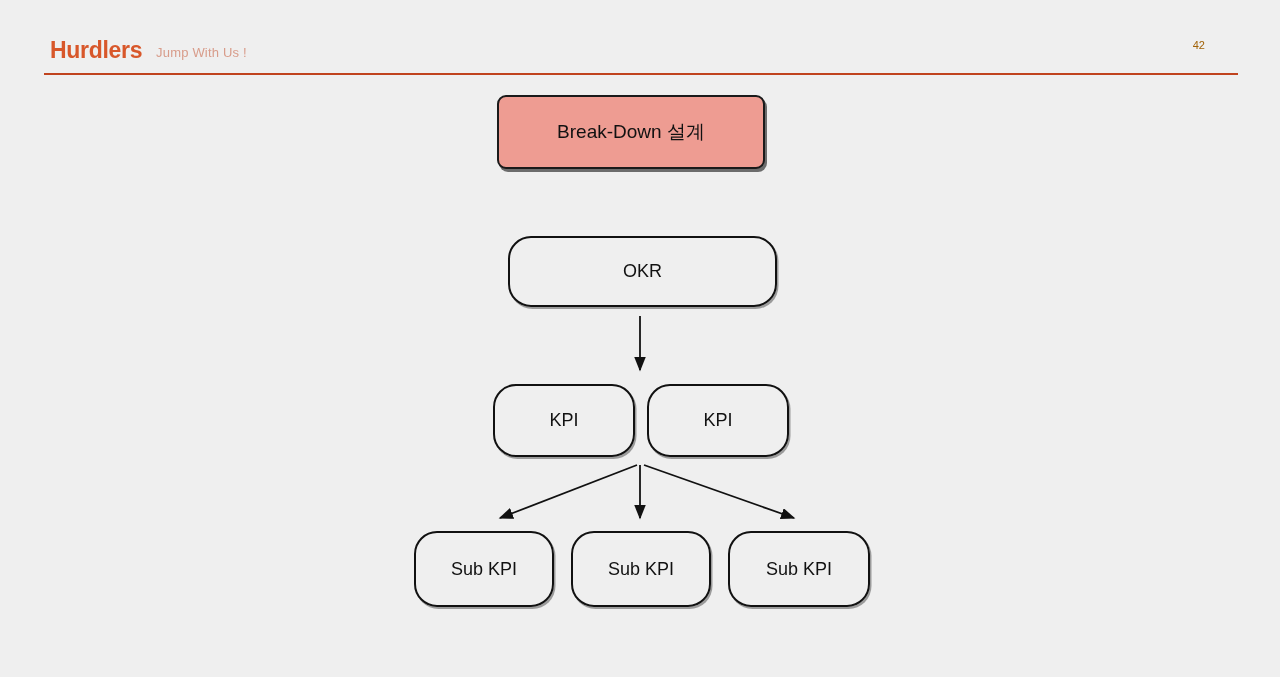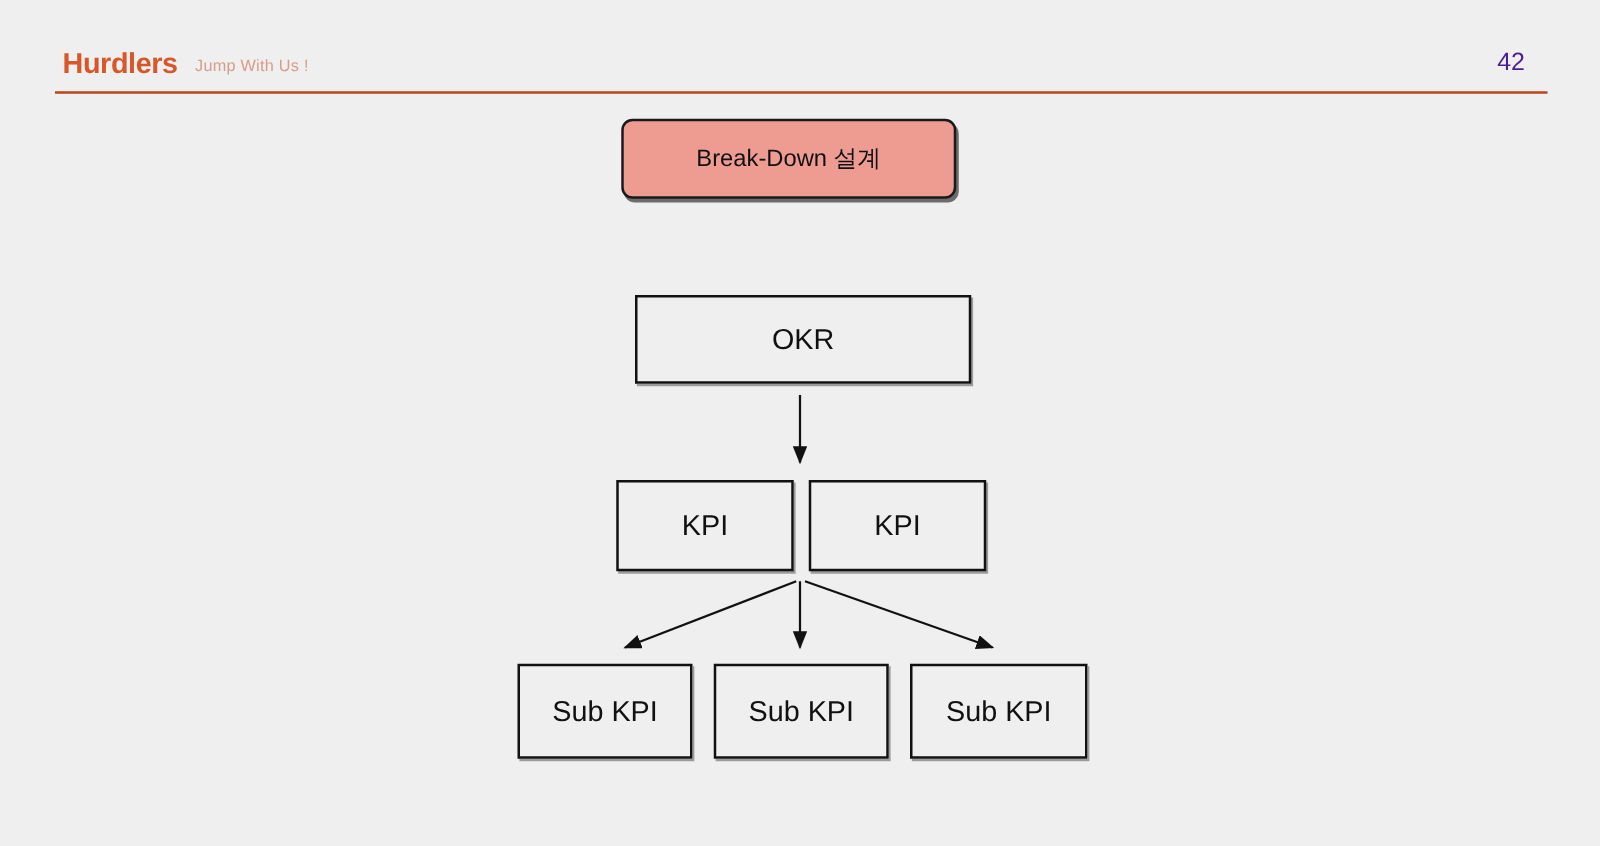--- a/index.html
+++ b/index.html
@@ -40,43 +40,43 @@
     left: 156px;
     top: 46px;
     font-size: 13px;
     color: #d89c8a;
     line-height: 1;
     letter-spacing: 0.2px;
   }
 
   .page-number {
     position: absolute;
-    right: 60px;
+    right: 75px;
     top: 40px;
-    font-size: 20px;
-    color: #4c1d95;
+    font-size: 11px;
+    color: #a16207;
     line-height: 1;
   }
 
   .header-rule {
     position: absolute;
     left: 44px;
     top: 73px;
     width: 1194px;
     height: 2px;
     background: #c0431e;
   }
 
   
   .title-box {
     position: absolute;
     left: 497px;
     top: 95px;
     width: 268px;
-    height: 64px;
+    height: 74px;
     background: #ee9c92;
     border: 2px solid #1a1a1a;
     border-radius: 9px;
     display: flex;
     align-items: center;
     justify-content: center;
     font-size: 19px;
     color: #111;
     box-shadow: 2px 3px 0 rgba(0,0,0,0.55);
   }
@@ -87,25 +87,25 @@
     left: 0; top: 0;
     width: 1280px;
     height: 677px;
     pointer-events: none;
   }
 
   .node {
     position: absolute;
     background: transparent;
     border: 2px solid #111;
-    border-radius: 0;
+    border-radius: 23px;
     display: flex;
     align-items: center;
     justify-content: center;
-    font-size: 23px;
+    font-size: 18px;
     color: #111;
     box-shadow: 1.5px 2px 0 rgba(0,0,0,0.35);
   }
 
   .node-okr {
     left: 508px;
     top: 236px;
     width: 269px;
     height: 71px;
   }

